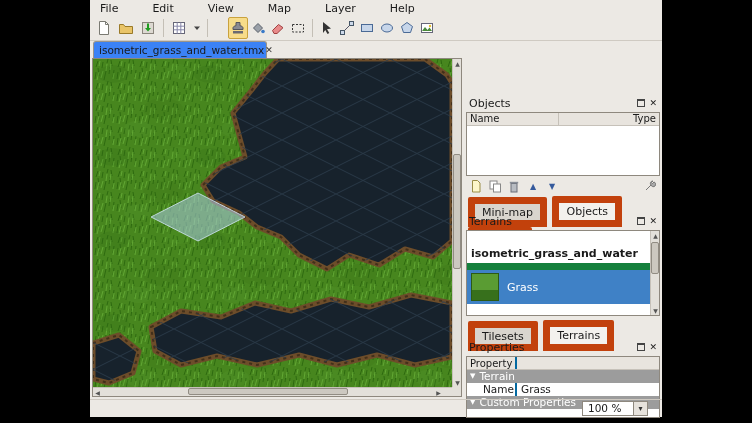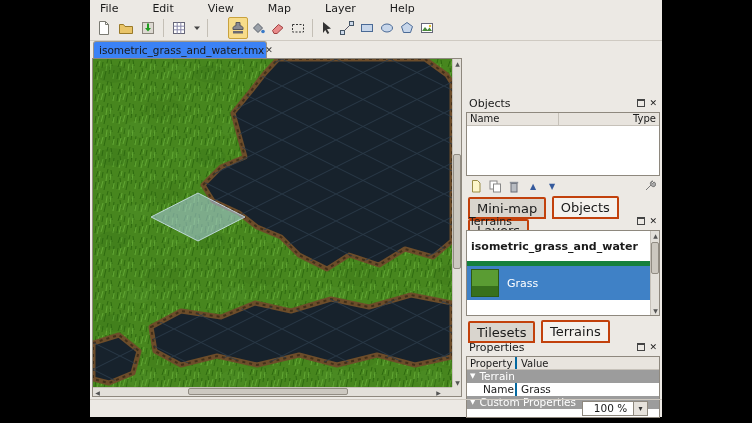--- a/index.html
+++ b/index.html
@@ -59,29 +59,29 @@
                    border:1px solid #8e887e; background:#fff; }
   .cols-header { display:flex; height:13px; background:#e8e4de; border-bottom:1px solid #c6c1b9; font-size:10px; }
   .col-cell { padding:0 3px; line-height:12px; border-right:1px solid #c6c1b9; }
 
   .objects-buttons { position:absolute; left:0; top:82px; width:100%; height:16px;
                      display:flex; align-items:center; gap:3px; padding:0 2px; }
   .mini-btn { width:16px; height:15px; display:flex; align-items:center; justify-content:center; }
   .mini-btn.right { margin-left:auto; }
 
   .dock-tabs { position:absolute; left:0; width:100%; height:16px; padding-left:2px; }
-  .dtab { display:inline-block; padding:2px 7px 1px; font-size:13px;
-          border:2px solid #c2410c; border-radius:2px 2px 0 0;
+  .dtab { display:inline-block; padding:2px 7px 1px; font-size:11px;
+          border:7px solid #c2410c; border-radius:2px 2px 0 0;
           background:#d9d5ce; margin-right:2px; vertical-align:bottom; }
   .dtab.active { background:#f3f1ed; padding-bottom:2px; }
 
   .terrains-box { position:absolute; left:0; top:134px; width:100%; height:86px;
                   border:1px solid #8e887e; background:#fff; overflow:hidden; }
-  .tileset-name { height:35px; padding:9px 4px; font-weight:bold; font-size:11px;
-                  border-bottom:5px solid #15803d; }
+  .tileset-name { height:35px; padding:16px 4px; font-weight:bold; font-size:11px;
+                  border-bottom:7px solid #15803d; }
   .terrain-row { height:34px; display:flex; align-items:center; padding:0 4px; gap:8px; }
   .terrain-row.selected { background:#3f81c6; color:#fff; }
   .thumb { width:28px; height:28px; flex:0 0 auto; }
   .thumb.grass { background:linear-gradient(#5a9c33 60%, #37701c 60%); border:1px solid #2c5a14; }
   .thumb.water { background:#fff; position:relative; }
   .thumb.water::before { content:""; position:absolute; inset:2px;
                          background:#1d2935; clip-path:polygon(50% 14%, 94% 50%, 50% 86%, 6% 50%); }
   .terrains-vsb { position:absolute; right:0; top:0; width:9px; height:100%; background:#e3e0da; border-left:1px solid #c6c1b9; }
 
   .props-box { position:absolute; left:0; top:260px; width:100%; height:62px;
@@ -95,21 +95,21 @@
   .tri { font-size:7px; line-height:13px; }
 
   .plusminus { position:absolute; left:4px; top:326px; height:14px; display:flex; gap:10px; align-items:center; }
   .pm-plus { color:#2a66c8; font-weight:bold; font-size:13px; }
   .pm-minus { color:#555; font-weight:bold; font-size:13px; }
 
   
   .statusbar { position:absolute; left:0; top:399px; width:100%; height:18px;
                border-top:1px solid #cfcac2; display:flex; align-items:center; padding:0 5px; }
   .zoom-combo { margin-left:auto; margin-right:9px; width:66px; height:15px; display:flex;
-                border:1px solid #8e887e; background:#fff; align-items:stretch;text-align:center; }
+                border:1px solid #8e887e; background:#fff; align-items:stretch; }
   .zoom-text { flex:1; font-size:10.5px; line-height:13px; padding-left:5px; }
   .zoom-dd { width:14px; background:#e6e2dc; border-left:1px solid #8e887e;
              display:flex; align-items:center; justify-content:center; font-size:8px; color:#333; }
 </style>
 </head>
 <body>
 
 <div class="app">
 
   <div class="menubar">
@@ -341,21 +341,20 @@
     <div class="panel-header" style="top:244px;">
       <span class="panel-title">Properties</span>
       <span class="hbtns">
         <span class="float-btn"></span>
         <span class="close-btn">✕</span>
       </span>
     </div>
     <div class="props-box">
       <div class="prow header">
         <span class="pcell">Property</span>
-        <span class="vcell">Value</span>
       </div>
       <div class="prow group">
         <span class="tri">▼</span>
         <span>Terrain</span>
       </div>
       <div class="prow item">
         <span class="pcell">Name</span>
         <span class="vcell">Grass</span>
       </div>
       <div class="prow group">

